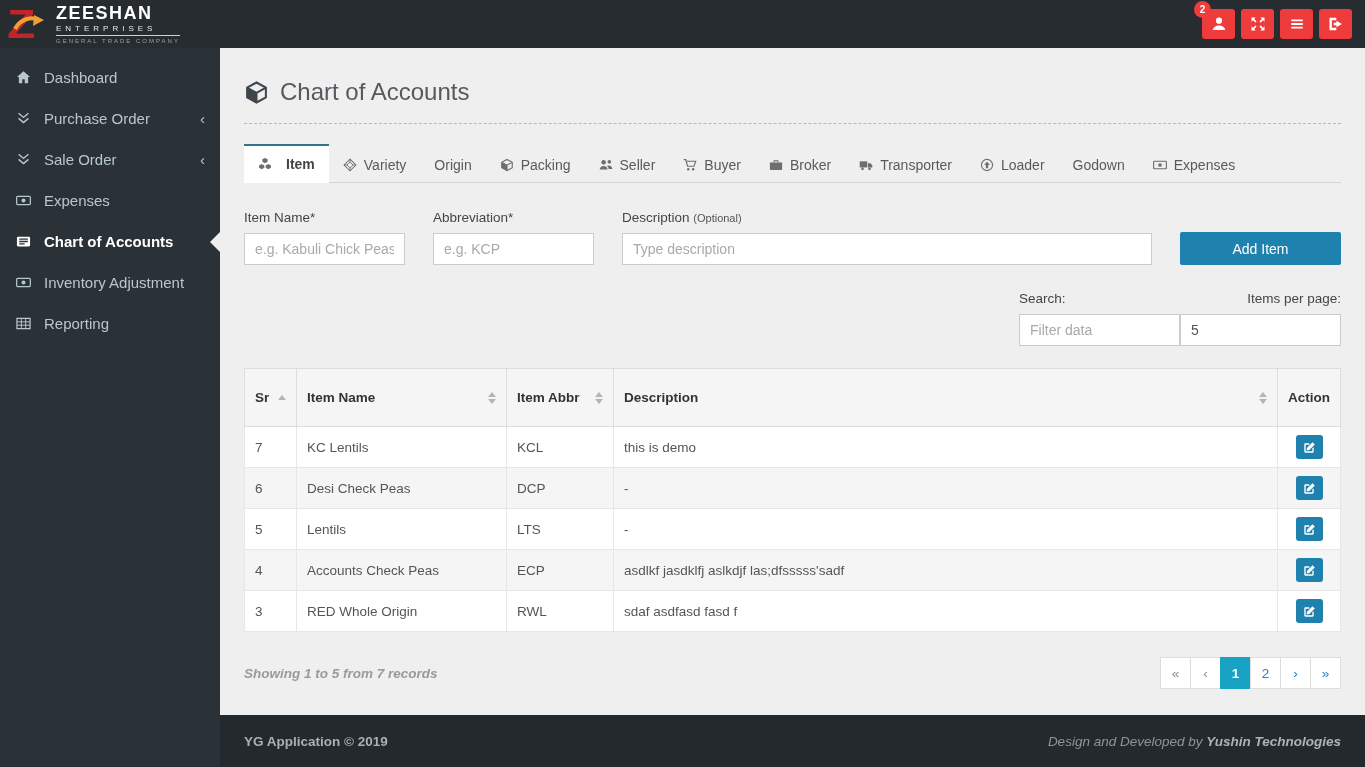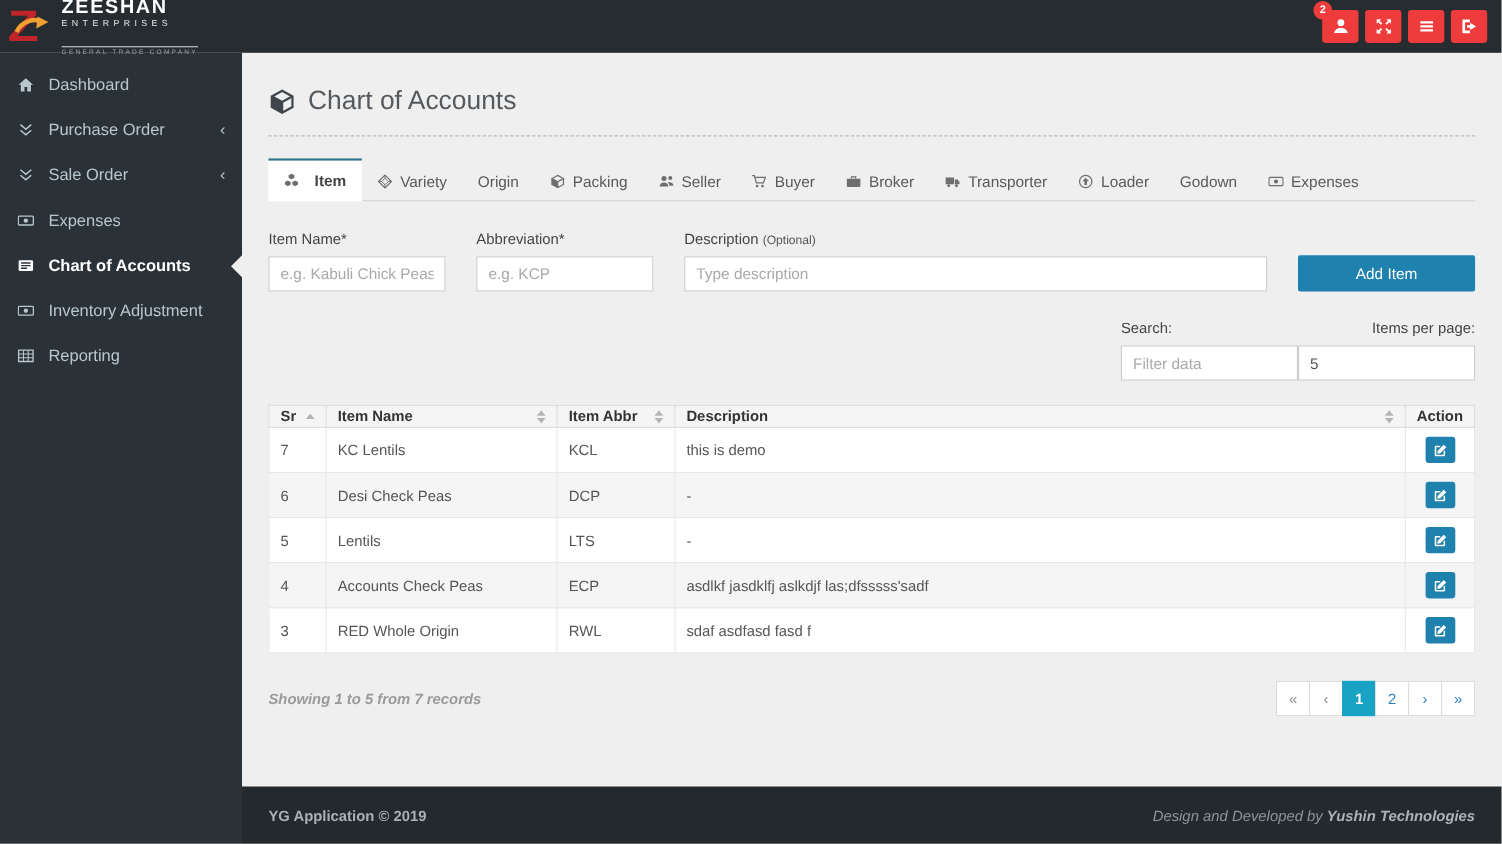--- a/index.html
+++ b/index.html
@@ -11,21 +11,21 @@
   }
   
   .topbar{ position:absolute; top:0; left:0; width:1365px; height:48px;
     background:var(--topbar-bg); display:flex; justify-content:space-between; align-items:center; z-index:5;}
   .brand{ width:220px; height:48px; display:flex; align-items:center; gap:8px; padding-left:10px; cursor:pointer;}
   .brand-logo{ position:relative; width:38px; height:40px; }
   .logo-z{ font-size:40px; line-height:40px; font-weight:bold; color:#c2242c; display:block; transform:scaleX(1.15);}
   .logo-swoosh{ position:absolute; left:2px; top:9px; width:34px; height:22px; }
   .brand-text{ display:flex; flex-direction:column; }
   .brand-title{ color:#fff; font-size:18px; font-weight:bold; letter-spacing:1.5px; line-height:19px;}
-  .brand-sub{ color:#e8e8e8; font-size:8px; letter-spacing:4px; border-bottom:1px solid #cfcfcf; padding-bottom:16px; margin-top:1px;}
+  .brand-sub{ color:#e8e8e8; font-size:8px; letter-spacing:4px; border-bottom:1px solid #cfcfcf; padding-bottom:2px; margin-top:1px;}
   .brand-tag{ color:#9aa0a4; font-size:6px; letter-spacing:2px; margin-top:2px;}
   .topbar-actions{ display:flex; gap:6px; padding-right:13px; }
   .tb-btn{ position:relative; width:33px; height:30px; background:var(--danger-red); border:none;
     border-radius:3px; color:#fff; display:flex; align-items:center; justify-content:center;
     font-size:16px; cursor:pointer;}
   .tb-btn svg{ width:1em; height:1em; }
   .badge{ position:absolute; top:-8px; left:-8px; min-width:17px; height:17px; border-radius:50%;
     background:var(--danger-red); color:#fff; font-size:10px; font-weight:bold;
     display:flex; align-items:center; justify-content:center; }
   
@@ -66,21 +66,21 @@
     font-size:14px; color:#555; font-family:"Liberation Sans",sans-serif; outline:none;}
   input.form::placeholder{ color:#a9a9a9; }
   .btn-add{ width:161px; height:33px; background:var(--accent-blue); color:#fff; border:none;
     border-radius:2px; font-size:14px; cursor:pointer; font-family:"Liberation Sans",sans-serif;}
   
   .search-row{ display:flex; justify-content:flex-end; margin-top:26px; align-items:flex-end;}
   .right-group label{ text-align:right; }
   
   table.data{ width:100%; margin-top:22px; border-collapse:collapse; background:#fff; font-size:13.5px;}
   table.data th{ background:#f5f5f5; text-align:left; font-weight:bold; color:#333;
-    padding:2px 10px; border:1px solid #ddd; cursor:pointer;}
+    padding:21px 10px; border:1px solid #ddd; cursor:pointer;}
   table.data td{ padding:8px 10px; border:1px solid #e7e7e7; color:#555; }
   table.data tr:nth-child(even) td{ background:#f5f5f5; }
   table.data th:nth-child(1){ width:52px; } table.data th:nth-child(2){ width:210px; }
   table.data th:nth-child(3){ width:107px; } table.data th:nth-child(5){ width:62px; }
   .th-flex{ display:flex; align-items:center; justify-content:space-between; gap:6px;}
   .sort{ display:inline-flex; flex-direction:column; align-items:center; }
   .tri{ display:block; width:0; height:0; border-left:4px solid transparent; border-right:4px solid transparent;}
   .tri.up{ border-bottom:5px solid #b5b5b5; }
   .tri.down{ border-top:5px solid #b5b5b5; margin-top:2px; }
   td.action-cell{ text-align:center; }

